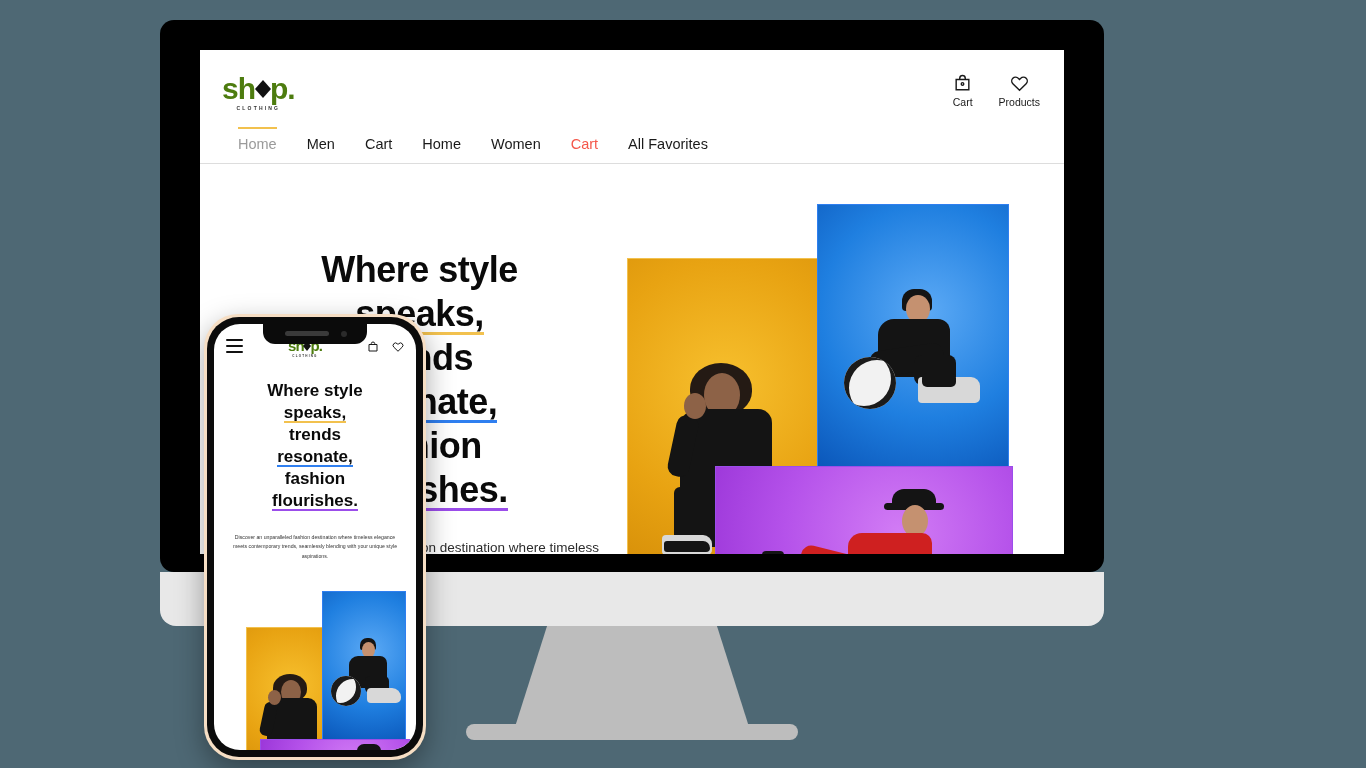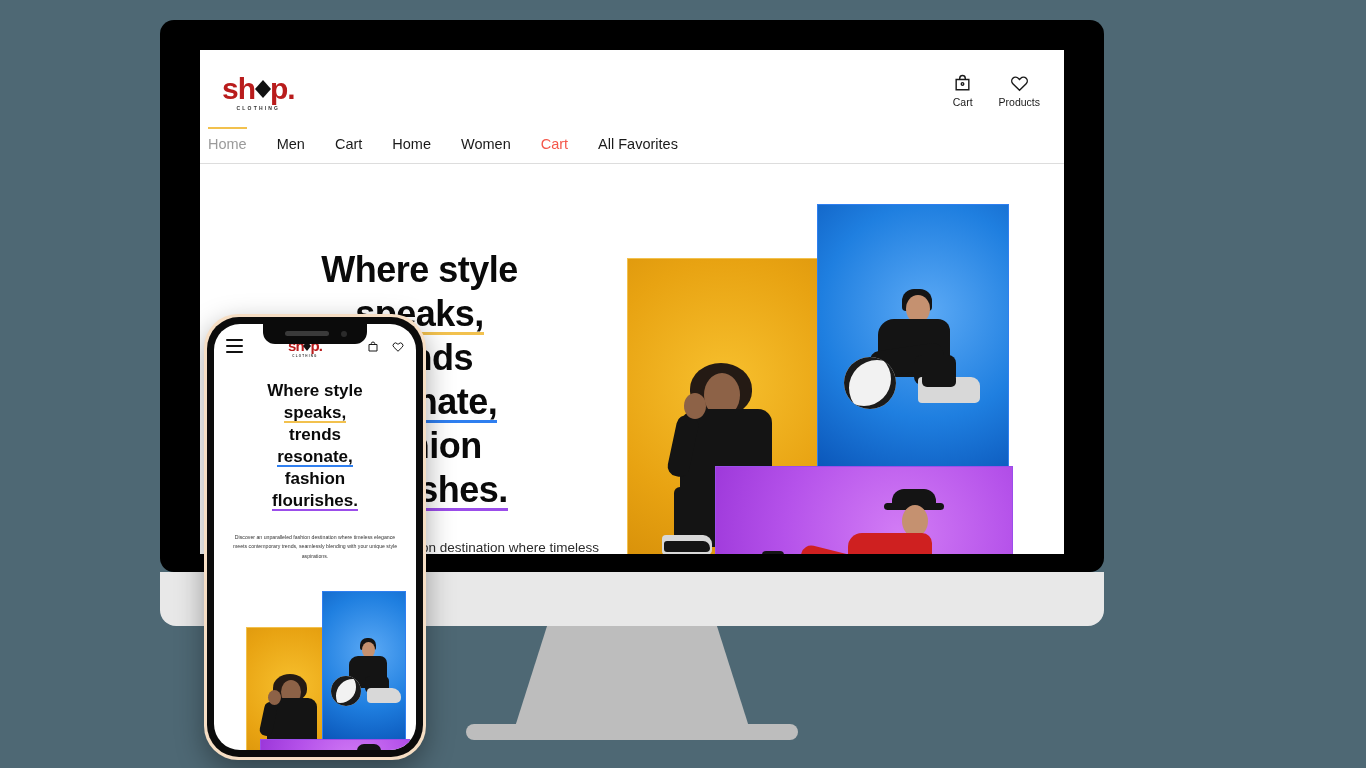--- a/index.html
+++ b/index.html
@@ -43,21 +43,21 @@
   }
 
   
   .site-header{
     display:flex; align-items:flex-start; justify-content:space-between;
     padding:24px 24px 0 22px;
   }
   .logo-wrap{ display:flex; flex-direction:column; align-items:center; }
   .logo-mark{
     font-size:30px; font-weight:800; letter-spacing:-1px;
-    color:#b91c1c; line-height:1; display:flex; align-items:center;justify-content:space-between;
+    color:#4d7c0f; line-height:1; display:flex; align-items:center;justify-content:space-between;
   }
   .logo-o{
     display:inline-block; width:17px; height:20px; position:relative;
     margin:0 -1px;
   }
   .logo-o::before, .logo-o::after{
     content:""; position:absolute; left:50%; top:50%;
     width:0; height:0; border-style:solid;
   }
   .logo-o::before{
@@ -75,21 +75,21 @@
   .header-actions{ display:flex; gap:26px; }
   .hdr-action{
     display:flex; flex-direction:column; align-items:center; gap:3px;
     cursor:pointer;
   }
   .hdr-action svg{ display:block; }
   .hdr-action span{ font-size:10.5px; color:#1a1a1a; }
 
   
   .site-nav{
-    display:flex; gap:0; padding:0 8px; margin-top:16px;
+    display:flex; gap:0; padding:0 38px; margin-top:16px;
     border-bottom:1px solid #dddddd; padding-bottom:11px;
   }
   .nav-item{
     position:relative; font-size:14.5px; font-weight:500;
     color:#1a1a1a; margin-right:30px; cursor:pointer; padding-top:9px;
   }
   .nav-item.active{ color:#9a9a9a; }
   .nav-item.active::before{
     content:""; position:absolute; left:0; right:0; top:0;
     height:2px; background:#f2c14e;

